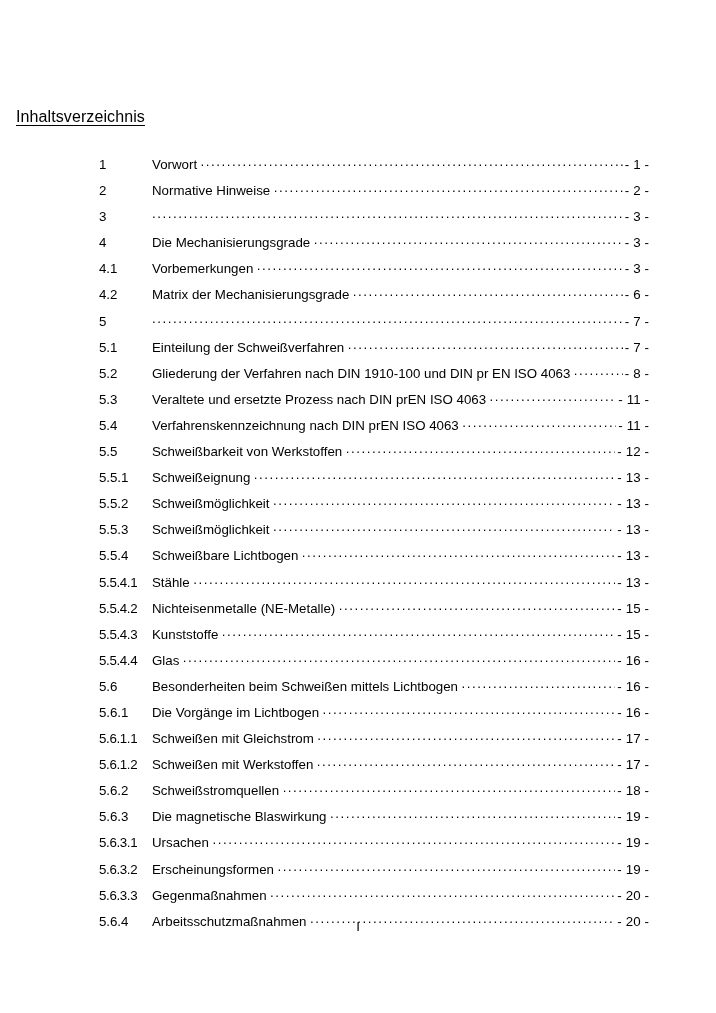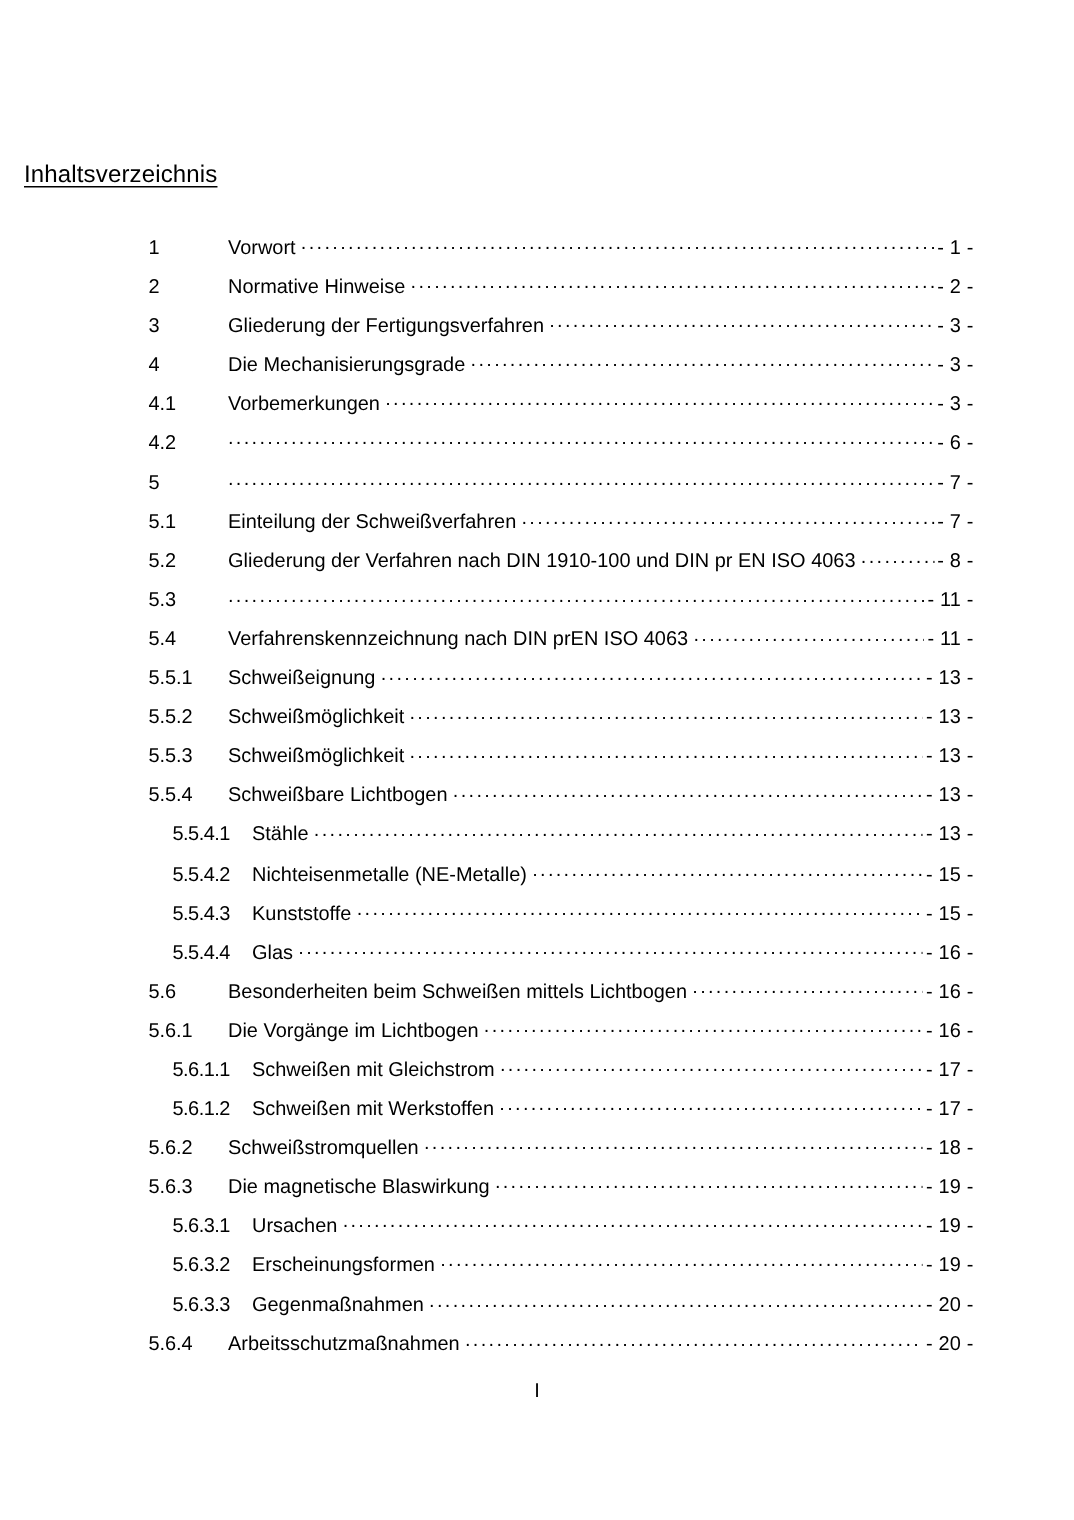--- a/index.html
+++ b/index.html
@@ -54,21 +54,20 @@
   }
 
   .toc-num {
     width: 53px;
     flex: 0 0 auto;
     letter-spacing: -0.05px;
   }
   
   .toc-num.deep {
     letter-spacing: -0.35px;
-    margin-left: 16px;
   }
 
   .toc-label {
     flex: 0 0 auto;
     padding-right: 3.5px;
   }
 
   .toc-dots {
     flex: 1 1 auto;
     overflow: hidden;
@@ -117,38 +116,38 @@
         <span class="toc-page">- 1 -</span>
       </div>
       <div class="toc-row">
         <span class="toc-num">2</span>
         <span class="toc-label">Normative Hinweise</span>
         <span class="toc-dots"></span>
         <span class="toc-page">- 2 -</span>
       </div>
       <div class="toc-row">
         <span class="toc-num">3</span>
-        <span class="toc-label">Gliederung der Fertigungsverfahren</span>
         <span class="toc-dots"></span>
         <span class="toc-page">- 3 -</span>
       </div>
       <div class="toc-row">
         <span class="toc-num">4</span>
         <span class="toc-label">Die Mechanisierungsgrade</span>
         <span class="toc-dots"></span>
         <span class="toc-page">- 3 -</span>
       </div>
       <div class="toc-row">
         <span class="toc-num">4.1</span>
         <span class="toc-label">Vorbemerkungen</span>
         <span class="toc-dots"></span>
         <span class="toc-page">- 3 -</span>
       </div>
       <div class="toc-row">
         <span class="toc-num">4.2</span>
+        <span class="toc-label">Matrix der Mechanisierungsgrade</span>
         <span class="toc-dots"></span>
         <span class="toc-page">- 6 -</span>
       </div>
       <div class="toc-row">
         <span class="toc-num">5</span>
         <span class="toc-dots"></span>
         <span class="toc-page">- 7 -</span>
       </div>
       <div class="toc-row">
         <span class="toc-num">5.1</span>
@@ -157,30 +156,37 @@
         <span class="toc-page">- 7 -</span>
       </div>
       <div class="toc-row">
         <span class="toc-num">5.2</span>
         <span class="toc-label">Gliederung der Verfahren nach DIN 1910-100 und DIN pr EN ISO 4063</span>
         <span class="toc-dots"></span>
         <span class="toc-page">- 8 -</span>
       </div>
       <div class="toc-row">
         <span class="toc-num">5.3</span>
+        <span class="toc-label">Veraltete und ersetzte Prozess nach DIN prEN ISO 4063</span>
         <span class="toc-dots"></span>
         <span class="toc-page">- 11 -</span>
       </div>
       <div class="toc-row">
         <span class="toc-num">5.4</span>
         <span class="toc-label">Verfahrenskennzeichnung nach DIN prEN ISO 4063</span>
         <span class="toc-dots"></span>
         <span class="toc-page">- 11 -</span>
       </div>
       <div class="toc-row">
+        <span class="toc-num">5.5</span>
+        <span class="toc-label">Schweißbarkeit von Werkstoffen</span>
+        <span class="toc-dots"></span>
+        <span class="toc-page">- 12 -</span>
+      </div>
+      <div class="toc-row">
         <span class="toc-num">5.5.1</span>
         <span class="toc-label">Schweißeignung</span>
         <span class="toc-dots"></span>
         <span class="toc-page">- 13 -</span>
       </div>
       <div class="toc-row">
         <span class="toc-num">5.5.2</span>
         <span class="toc-label">Schweißmöglichkeit</span>
         <span class="toc-dots"></span>
         <span class="toc-page">- 13 -</span>

